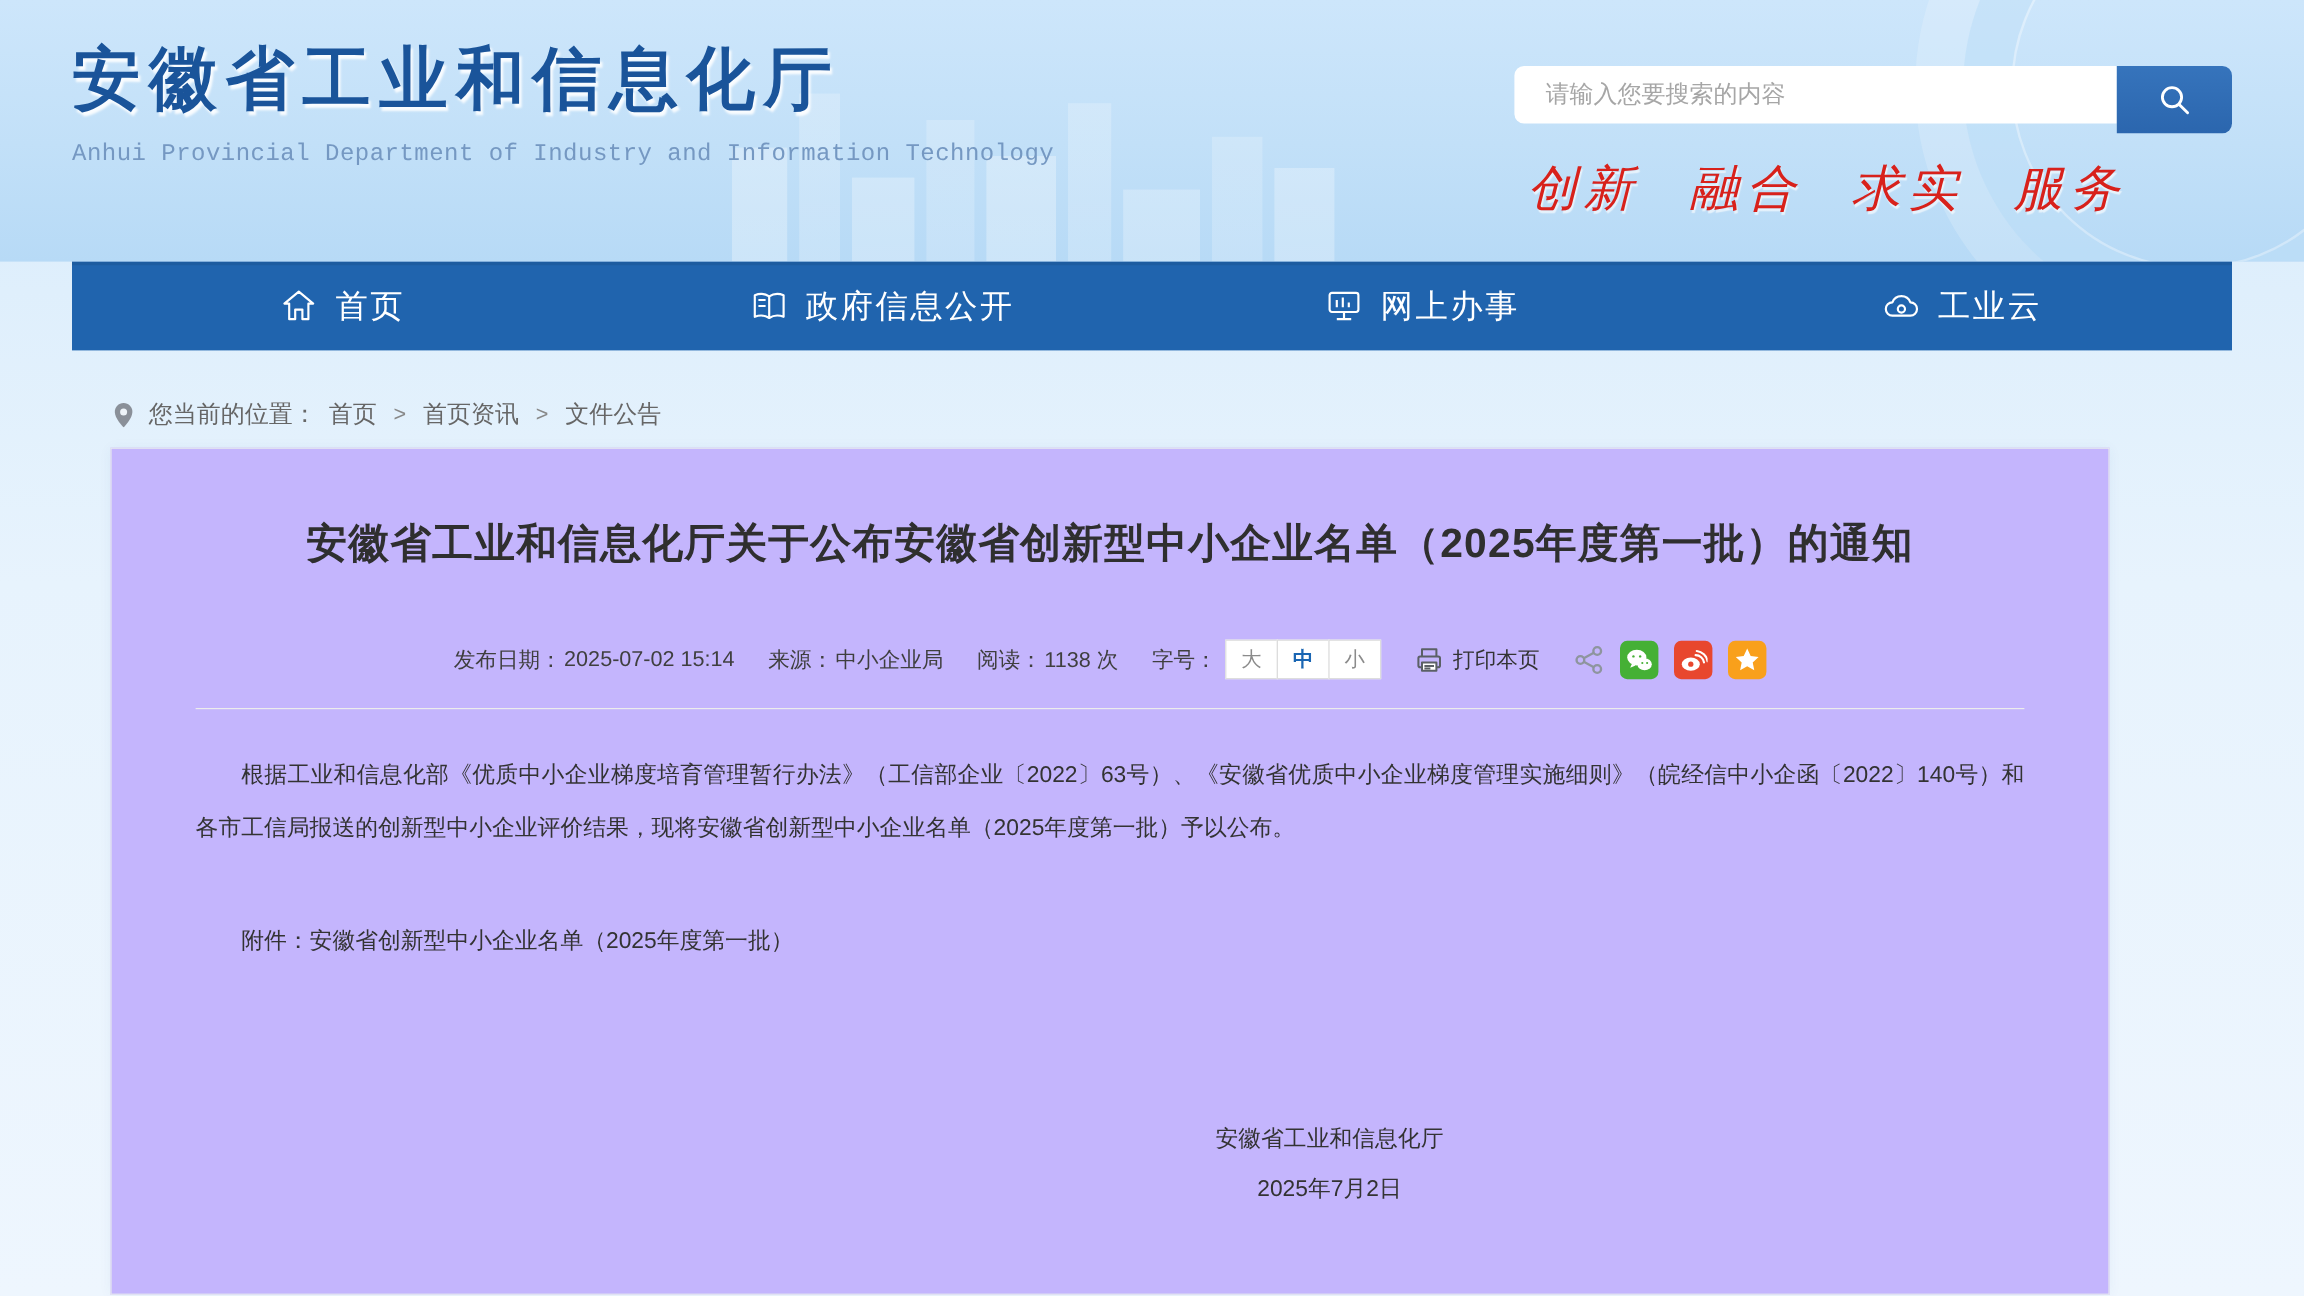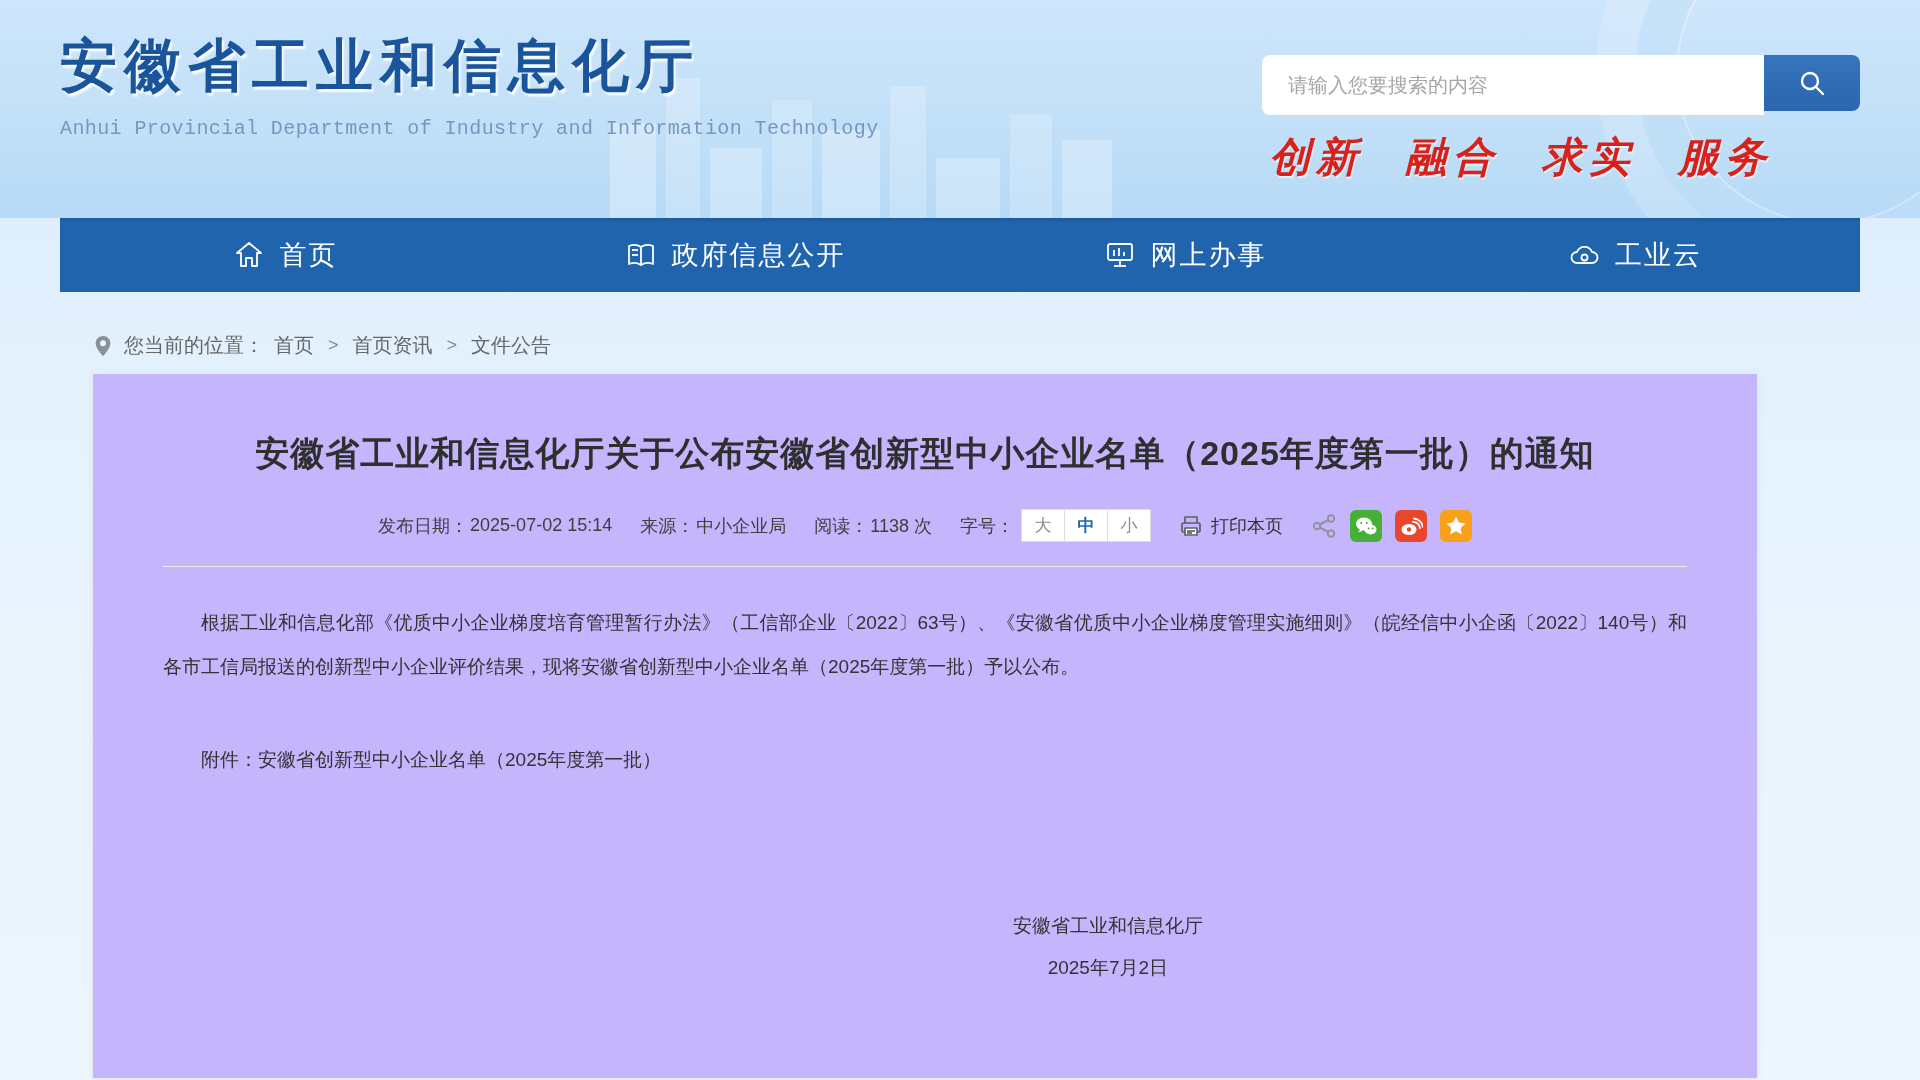--- a/index.html
+++ b/index.html
@@ -36,33 +36,33 @@
   }
   .header-inner { width:1800px; height:100%; margin:0 auto; position:relative; z-index:2; }
   .logo { position:absolute; left:0; top:28px; }
   .logo-title {
     font-size:57px; font-weight:bold; color:#1a549a; letter-spacing:7px;
     text-shadow:2px 3px 2px rgba(255,255,255,.9);
   }
   .logo-sub { margin-top:12px; font-size:20px; color:#7598c2; letter-spacing:.4px;font-family:Liberation Mono, monospace; }
   .search-box { position:absolute; right:0; top:55px; display:flex; height:56px; }
   .search-input {
-    width:502px; height:60px; border:none; outline:none;
+    width:502px; height:48px; border:none; outline:none;
     border-radius:8px 0 0 8px; padding:12px 26px; font-size:20px; color:#333;
     font-family:"Liberation Sans", sans-serif;
   }
   .search-input::placeholder { color:#a6a6a6; }
   .search-btn {
     width:96px; height:56px; border:none; cursor:pointer;
     background:linear-gradient(180deg,#3674bc,#2b66ae);
     border-radius:0 8px 8px 0; display:flex; align-items:center; justify-content:center;
   }
   .slogan {
     position:absolute; right:88px; top:130px;
-    font-family:"DejaVu Serif", serif; font-style:italic; font-weight:bold;
+    font-family:"DejaVu Serif", serif; font-style:italic; font-weight:normal;
     font-size:41px; color:#d8211b; letter-spacing:6px; word-spacing:22px;
     text-shadow:1px 2px 1px rgba(255,255,255,.65);
   }
 
   
   .nav {
     height:74px; background:#2064ae; display:flex; align-items:stretch;
     box-shadow:inset 0 3px 0 rgba(0,0,0,.08);
   }
   .nav-item {
@@ -83,21 +83,21 @@
   .panel {
     margin:14px 0 0 32px; width:1666px; height:706px;
     background:#c4b5fd; border:1px solid #e7eaef; box-shadow:0 0 10px rgba(30,80,140,.05);
     overflow:hidden;
   }
   .article-title {
     margin:52px 112px 0; text-align:center;
     font-size:34px; font-weight:bold; color:#2f2f2f; line-height:1.62; letter-spacing:1px;
   }
   .meta-row {
-    margin-top:28px; display:flex; justify-content:center; align-items:center;
+    margin-top:52px; display:flex; justify-content:center; align-items:center;
     gap:28px; font-size:18px; color:#3f3f3f;
   }
   .meta-group { display:inline-flex; align-items:center; gap:2px; white-space:nowrap; }
   .fs-boxes { display:inline-flex; margin-left:6px; }
   .fs-box {
     min-width:44px; height:33px; display:inline-flex; align-items:center; justify-content:center;
     border:1px solid #ddd; background:#fff; color:#8b8b8b; font-size:17px;
     margin-left:-1px; cursor:pointer;
   }
   .fs-box.active { color:#1a66b3; font-weight:bold; }

